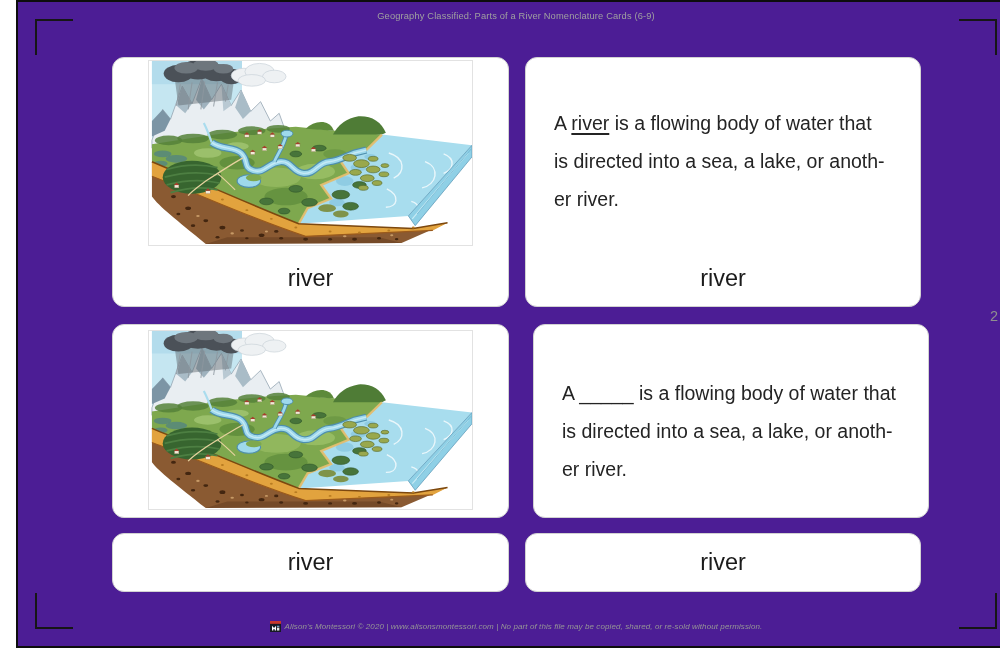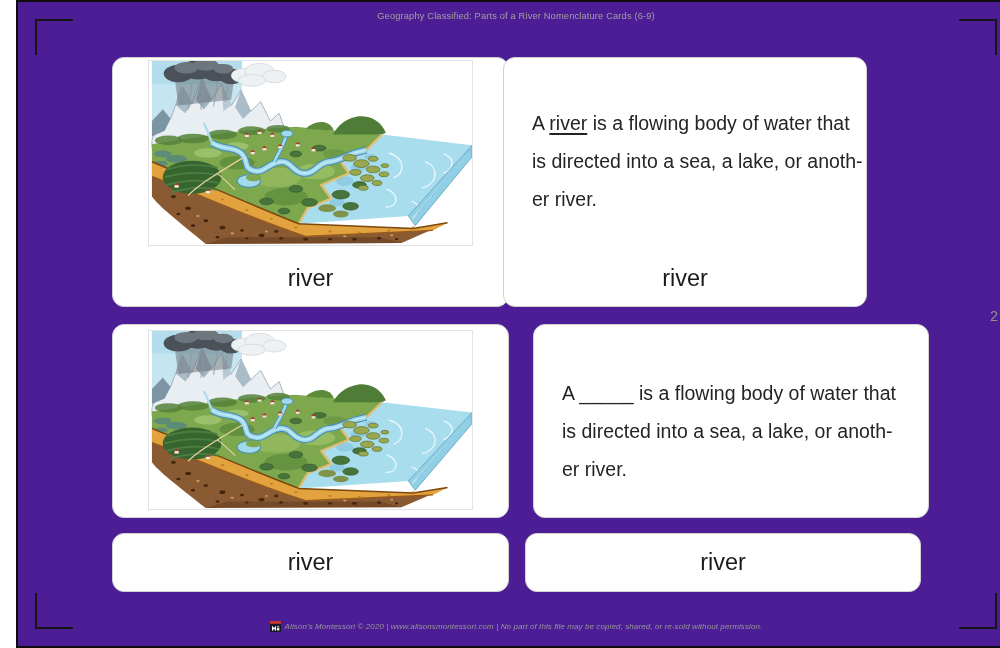--- a/index.html
+++ b/index.html
@@ -17,21 +17,21 @@
   .crop-tl { left:19px; top:19px;    border-top:2.5px solid #161616; border-left:2.5px solid #161616; }
   .crop-tr { right:19px; top:19px;   border-top:2.5px solid #161616; border-right:2.5px solid #161616; }
   .crop-bl { left:19px; bottom:19px; border-bottom:2.5px solid #161616; border-left:2.5px solid #161616; }
   .crop-br { right:19px; bottom:19px;border-bottom:2.5px solid #161616; border-right:2.5px solid #161616; }
 
   .card {
     position:absolute; box-sizing:border-box; background:#fff;
     border:1.4px solid #d2d2d2; border-radius:12px;
   }
   .card-tl { left:96px;  top:57px;  width:397px; height:250px; }
-  .card-tr { left:487px; top:57px;  width:364px; height:250px; }
+  .card-tr { left:509px; top:57px;  width:396px; height:250px; }
   .card-bl { left:96px;  top:324px; width:397px; height:194px; }
   .card-br { left:517px; top:324px; width:396px; height:194px; }
   .card-ll { left:96px;  top:533px; width:397px; height:59px; }
   .card-lr { left:509px; top:533px; width:396px; height:59px; }
 
   .imgbox {
     position:absolute; left:35px; width:325px; box-sizing:border-box;
     border:1px solid #e2e2e2; background:#fff;
   }
   .imgbox-top { top:2px; height:186px; }

